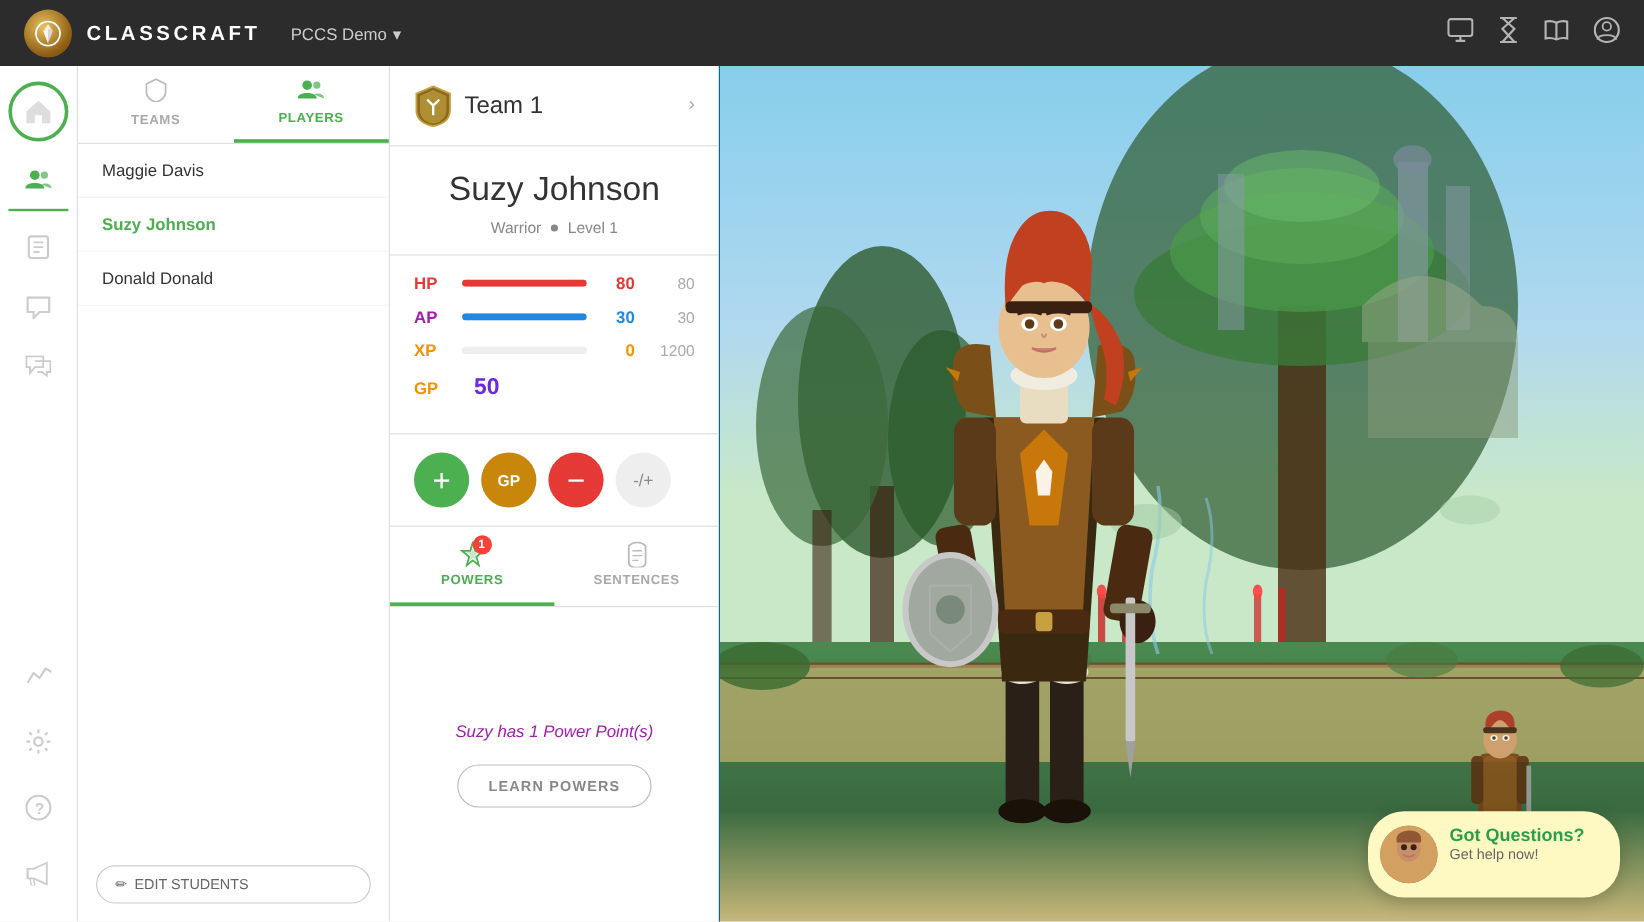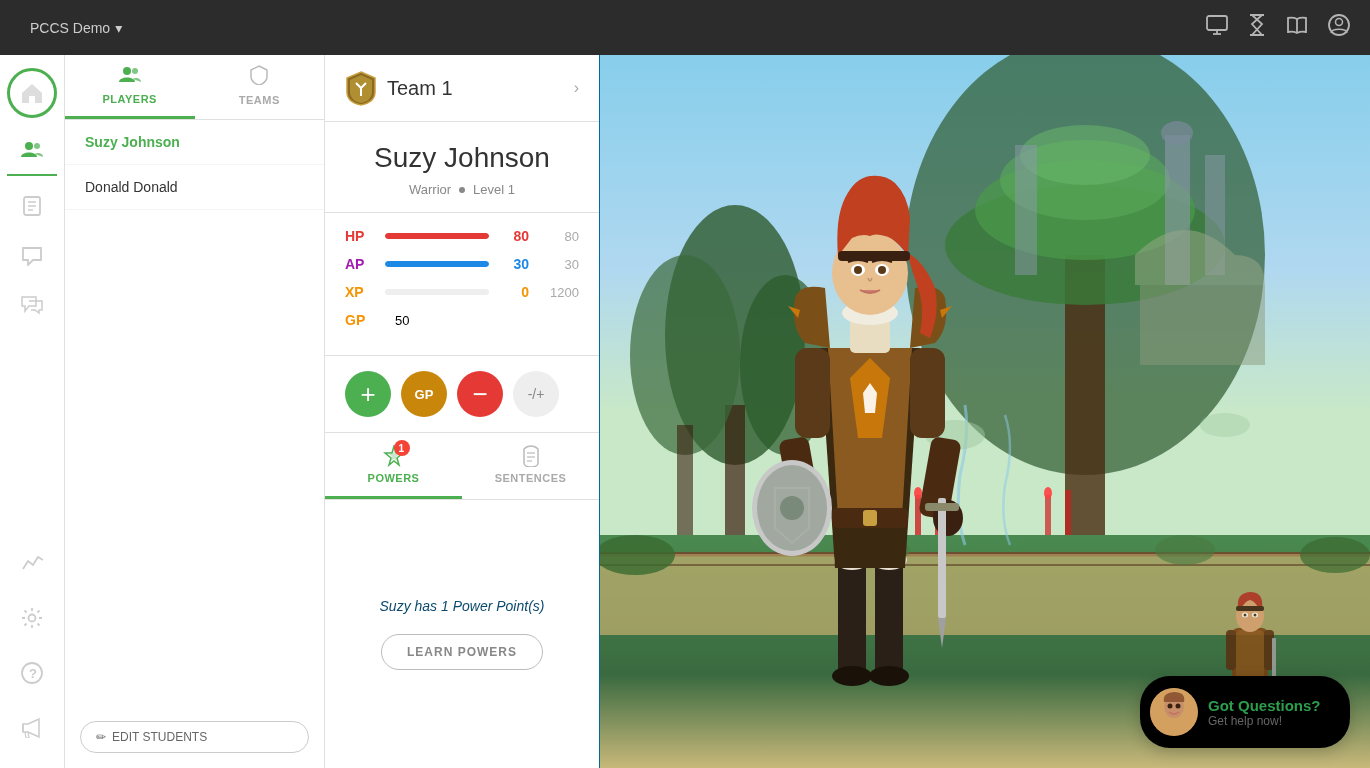--- a/index.html
+++ b/index.html
@@ -195,23 +195,23 @@
     .stat-current.ap { color: #1e88e5; }
     .stat-current.xp { color: #f59300; }
 
     .stat-max {
       font-size: 13px;
       color: #aaa;
       width: 40px;
       text-align: right;
     }
     .gp-value {
-      font-size: 13px;
-      font-weight: 400;
-      color: #000000;
+      font-size: 19px;
+      font-weight: 700;
+      color: #6d28d9;
       margin-left: 10px;
     }
 
     
     .action-buttons {
       display: flex;
       align-items: center;
       padding: 15px 20px;
       gap: 10px;
       border-bottom: 1px solid #e0e0e0;
@@ -264,21 +264,21 @@
       flex: 1;
       display: flex;
       flex-direction: column;
       align-items: center;
       justify-content: center;
       padding: 20px;
       gap: 20px;
     }
     .power-points-text {
       font-size: 14px;
-      color: #0c4a6e;
+      color: #a21caf;
       text-align: center;
       font-style: italic;
     }
     .learn-powers-btn {
       border: 1.5px solid #bbb;
       border-radius: 25px;
       background: #fff;
       color: #888;
       font-size: 12px;
       font-weight: 600;
@@ -286,25 +286,25 @@
       text-transform: uppercase;
       padding: 10px 25px;
       cursor: pointer;
     }
 
     
     .help-bubble {
       position: absolute;
       bottom: 20px;
       right: 20px;
-      background: #000000;
+      background: #fef9c3;
       border-radius: 30px;
       padding: 12px 18px 12px 10px;
       display: flex;
-      align-items: center;
+      align-items: flex-start;
       gap: 10px;
       box-shadow: 0 4px 15px rgba(0,0,0,0.2);
       min-width: 210px;
     }
     .help-avatar {
       width: 48px;
       height: 48px;
       border-radius: 50%;
       background: linear-gradient(135deg, #c8a060, #8a5a30);
       overflow: hidden;
@@ -395,20 +395,31 @@
     }
     .header-icon-btn {
       cursor: pointer;
       opacity: 0.85;
     }
   </style>
 </head>
 <body>
 
 <div class="header-full">
+  <div class="classcraft-logo-area">
+    <div class="cc-logo-circle">
+      <svg width="24" height="24" viewBox="0 0 24 24" fill="none">
+        <circle cx="12" cy="12" r="10" fill="none" stroke="#fff" stroke-width="1.5"></circle>
+        <path d="M12 4 L16 10 L12 8 L8 10 Z" fill="#fff" opacity="0.8"></path>
+        <path d="M8 10 L12 20 L12 8 Z" fill="#fff" opacity="0.9"></path>
+        <path d="M16 10 L12 20 L12 8 Z" fill="#ddd" opacity="0.9"></path>
+      </svg>
+    </div>
+    <span class="cc-brand-text">CLASSCRAFT</span>
+  </div>
   <button class="cc-demo-btn">
     <span>PCCS Demo</span>
     <span>▾</span>
   </button>
   <div class="header-icons-right">
     <span class="header-icon-btn">
       <svg width="22" height="20" viewBox="0 0 22 20" fill="none">
         <rect x="1" y="1" width="20" height="14" rx="2" stroke="#ccc" stroke-width="1.8" fill="none"></rect>
         <line x1="7" y1="19" x2="15" y2="19" stroke="#ccc" stroke-width="1.8"></line>
         <line x1="11" y1="15" x2="11" y2="19" stroke="#ccc" stroke-width="1.8"></line>
@@ -501,42 +512,45 @@
       </svg>
     </div>
   </div>
 </div>
 
 <div class="main-content" style="position:absolute;top:55px;left:65px;right:0;bottom:0;display:flex;">
 
   <div class="player-list-panel">
 
     <div class="tabs-row">
+      <div class="tab">
+        <div class="tab-icon">
+          <svg width="18" height="20" viewBox="0 0 18 20" fill="none">
+            <path d="M9 1 L17 5 L17 12 C17 16 13 19 9 20 C5 19 1 16 1 12 L1 5 Z" stroke="#bbb" stroke-width="1.5" fill="none"></path>
+          </svg>
+        </div>
+        <span>TEAMS</span>
+      </div>
       <div class="tab active">
         <div class="tab-icon">
           <svg width="22" height="18" viewBox="0 0 22 18" fill="#4caf50">
             <circle cx="8" cy="5" r="4" fill="#4caf50"></circle>
             <circle cx="16" cy="5" r="3" fill="#4caf50" opacity="0.7"></circle>
             <path d="M0 16 C0 10 16 10 16 16" fill="#4caf50"></path>
             <path d="M14 13 C16 11 22 12 22 16" fill="#4caf50" opacity="0.7"></path>
           </svg>
         </div>
         <span>PLAYERS</span>
       </div>
-      <div class="tab">
-        <div class="tab-icon">
-          <svg width="18" height="20" viewBox="0 0 18 20" fill="none">
-            <path d="M9 1 L17 5 L17 12 C17 16 13 19 9 20 C5 19 1 16 1 12 L1 5 Z" stroke="#bbb" stroke-width="1.5" fill="none"></path>
-          </svg>
-        </div>
-        <span>TEAMS</span>
-      </div>
     </div>
 
     <div class="player-list">
+      <div class="player-item">
+        <span>Maggie Davis</span>
+      </div>
       <div class="player-item active">
         <span>Suzy Johnson</span>
       </div>
       <div class="player-item">
         <span>Donald Donald</span>
       </div>
     </div>
 
     <button class="edit-students-btn">
       <span>✏</span>

